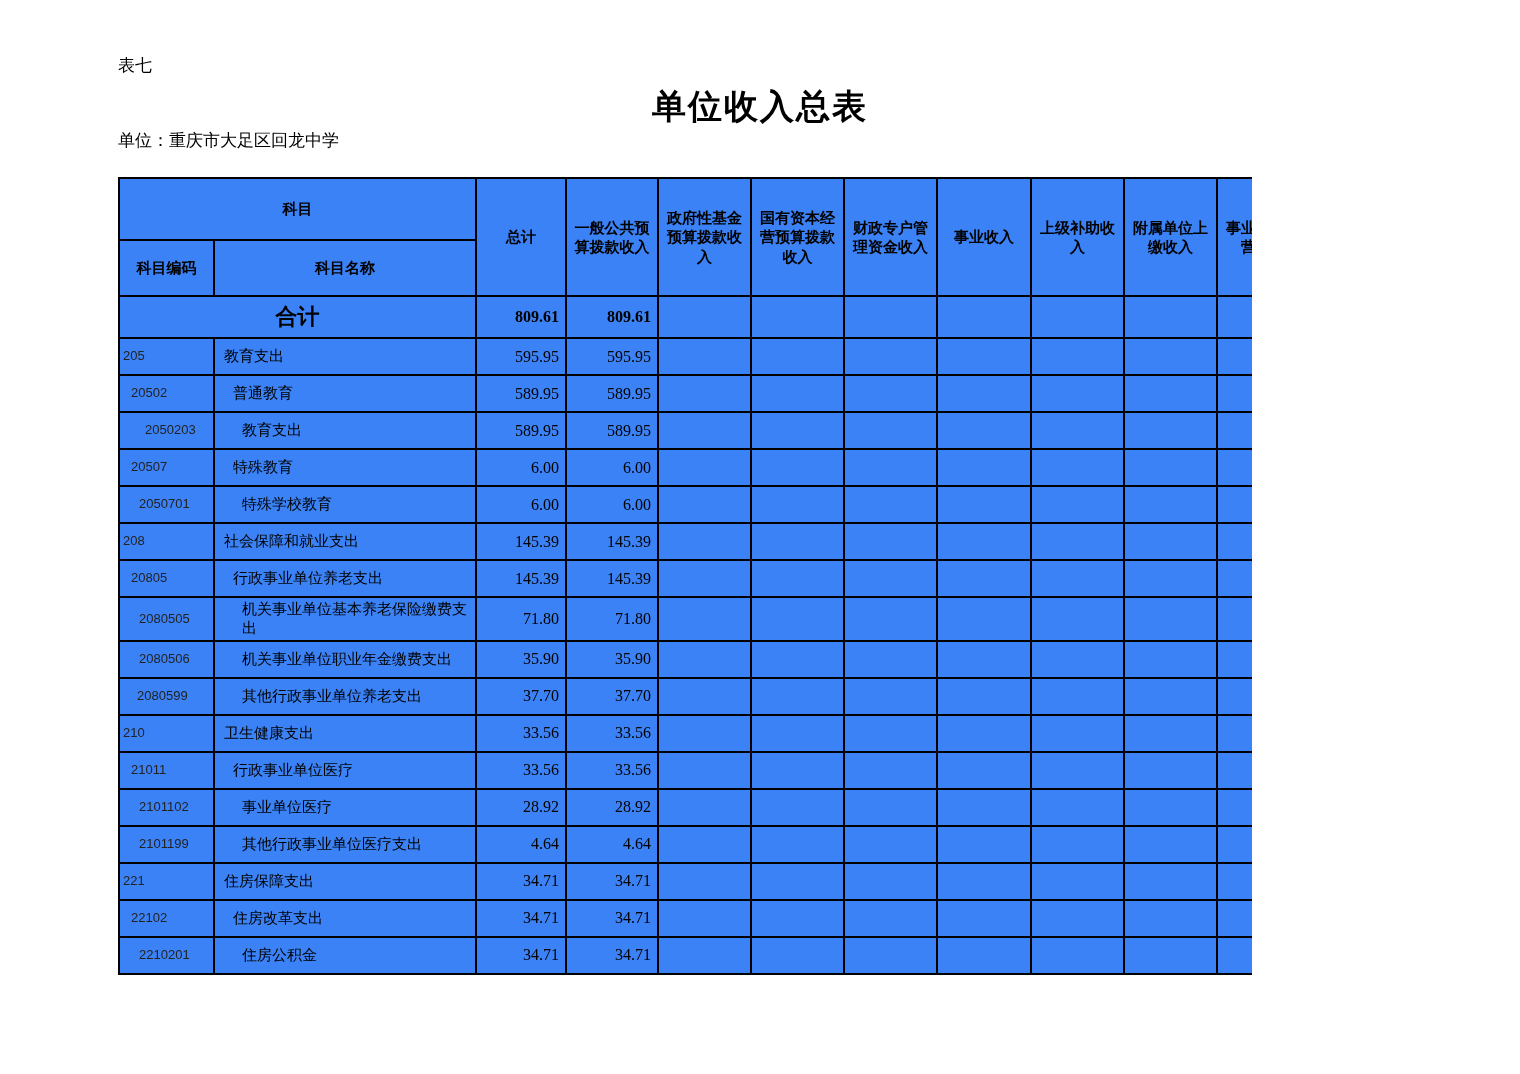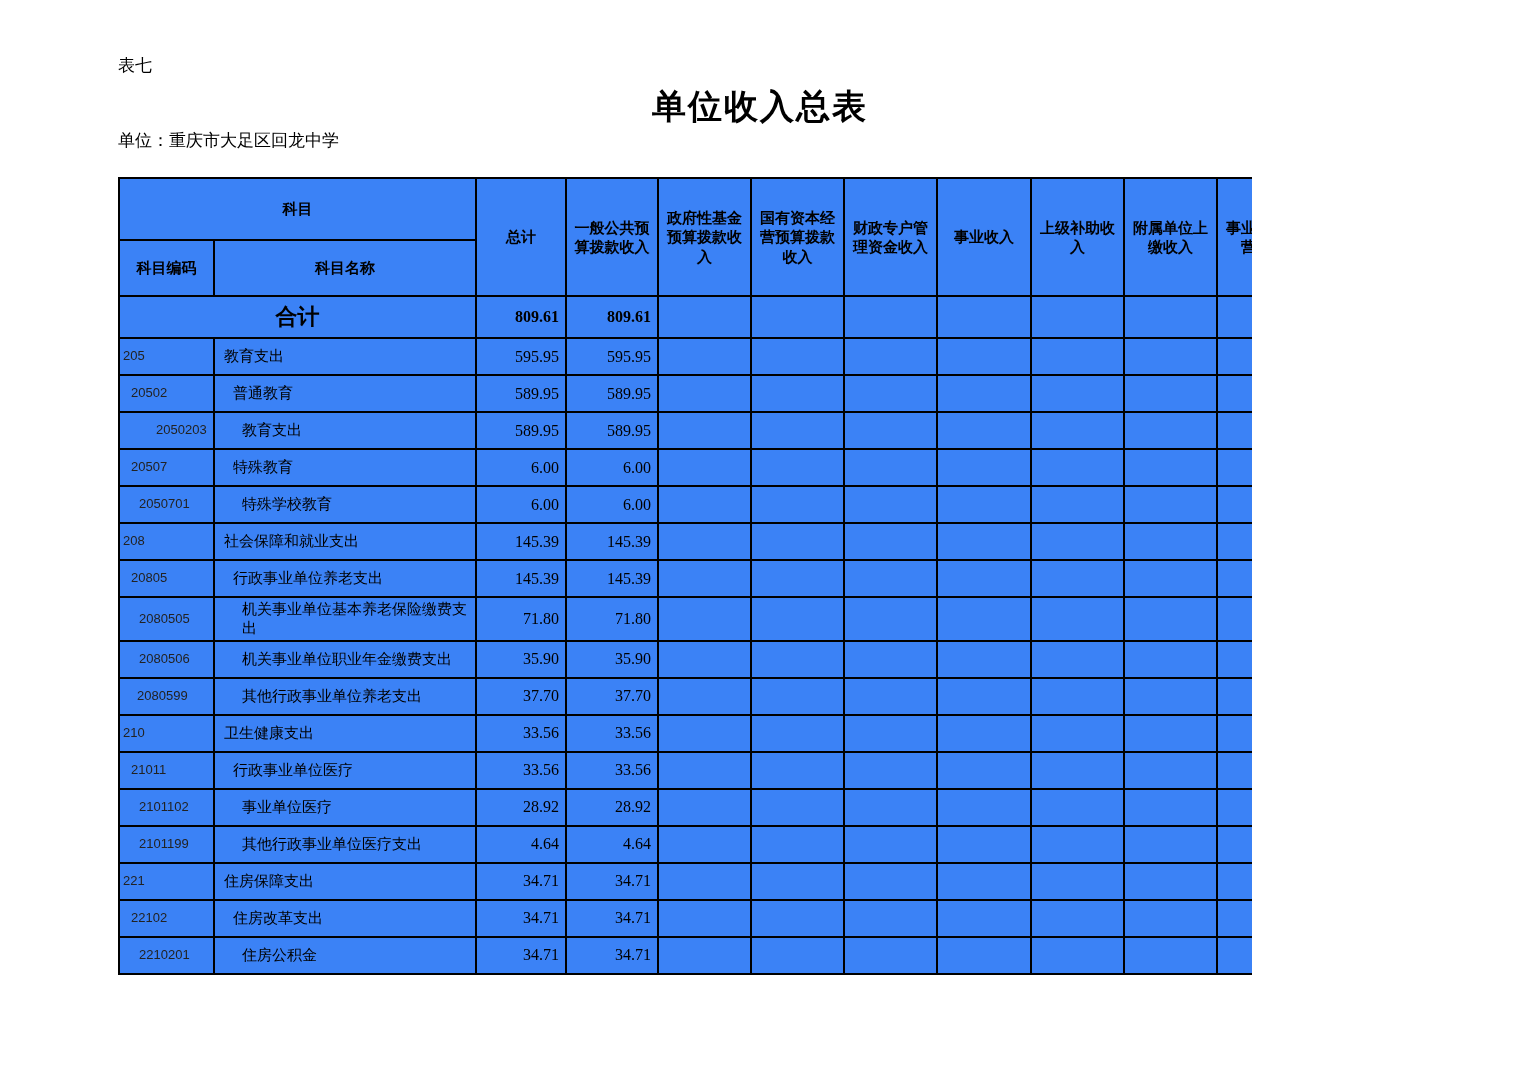--- a/index.html
+++ b/index.html
@@ -186,21 +186,21 @@
           <td class="num"></td>
           <td class="num"></td>
           <td class="num"></td>
           <td class="num"></td>
           <td class="num"></td>
           <td class="num"></td>
           <td class="num"></td>
           <td class="num"></td>
         </tr>
         <tr>
-          <td class="code" style="padding-left: 36px;">2050203</td>
+          <td class="code" style="padding-left: 25px;">2050203</td>
           <td class="name" style="padding-left: 27px;">教育支出</td>
           <td class="num">589.95</td>
           <td class="num">589.95</td>
           <td class="num"></td>
           <td class="num"></td>
           <td class="num"></td>
           <td class="num"></td>
           <td class="num"></td>
           <td class="num"></td>
           <td class="num"></td>

